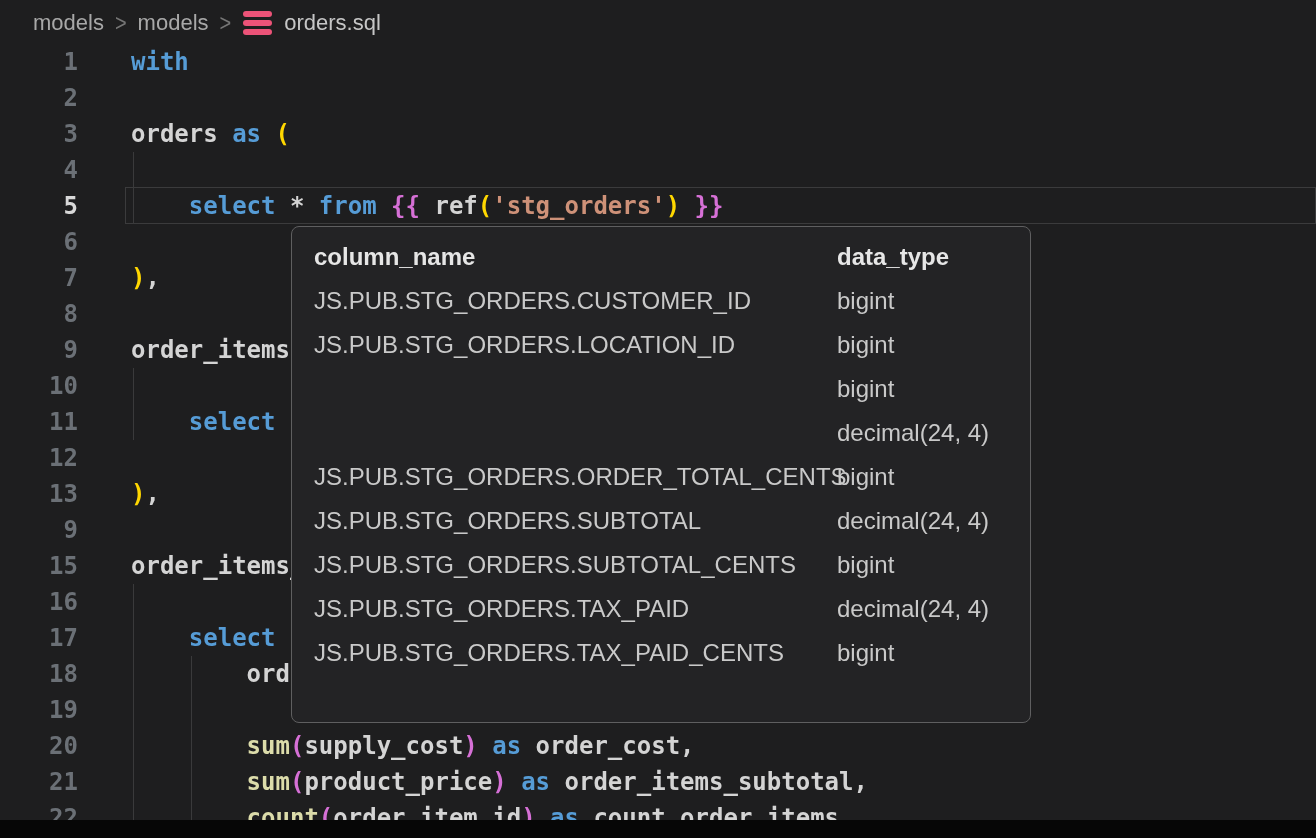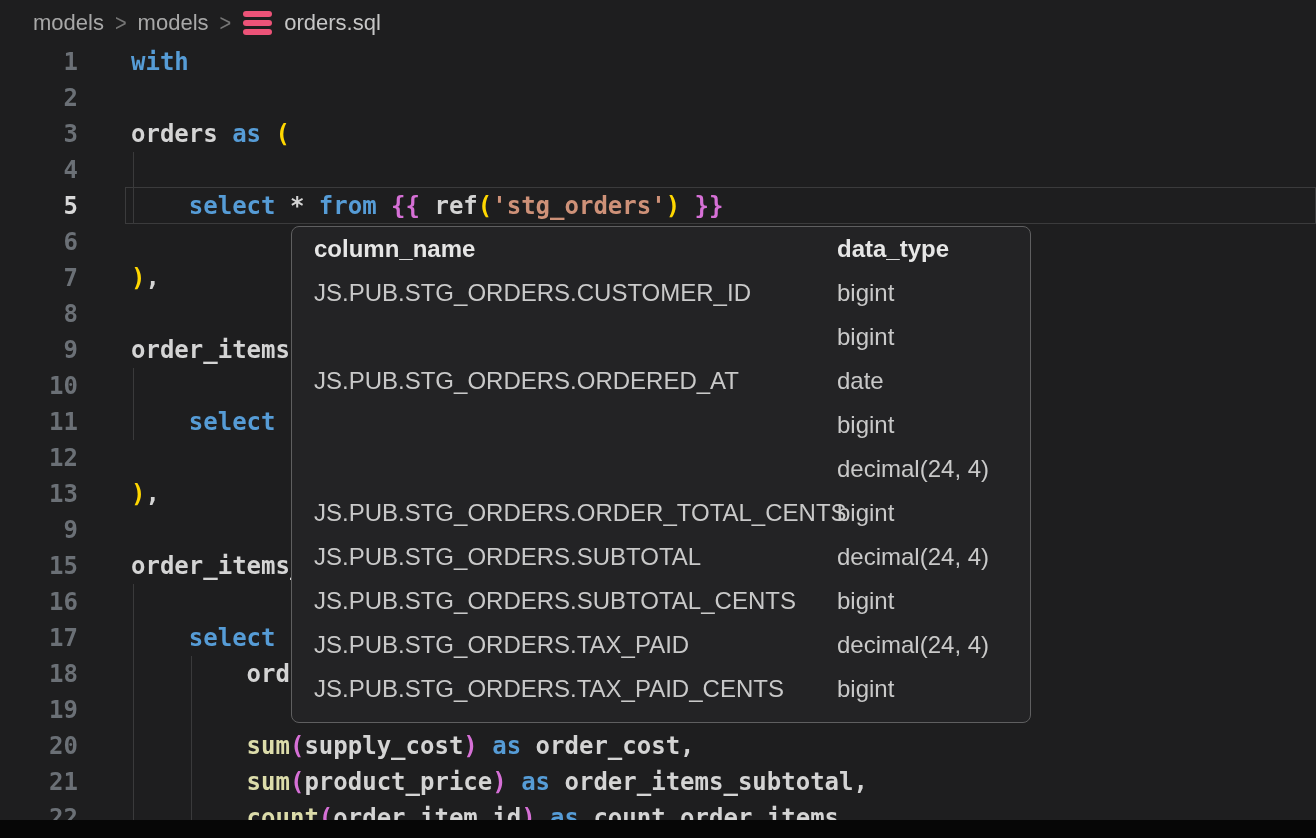--- a/index.html
+++ b/index.html
@@ -36,21 +36,21 @@
   .guide{position:absolute;width:1px;background:#3a3a3b;z-index:0;}
   .current-line-box{
     position:absolute;left:125px;right:0;height:37px;
     border:1px solid #3b3b3c;box-sizing:border-box;
     z-index:0;pointer-events:none;
   }
   
   .popup{
     position:absolute;left:291px;top:226px;width:740px;height:497px;
     background:#232325;border:1.5px solid #5f5f60;border-radius:8px;
-    box-sizing:border-box;z-index:10;
+    box-sizing:border-box;z-index:10;padding-top:8px;
     font-size:24px;color:#c9c9c9;
   }
   .prow{position:relative;height:44px;line-height:44px;}
   .pname{position:absolute;left:22px;white-space:nowrap;}
   .ptype{position:absolute;left:545px;white-space:nowrap;}
   .prow.header{font-weight:bold;color:#e6e6e6;}
   
   .panel-edge{
     position:absolute;left:0;right:0;bottom:0;height:18px;
     background:#060606;z-index:20;
@@ -104,25 +104,22 @@
   <div class="popup" id="popup">
     <div class="prow header">
       <span class="pname">column_name</span>
       <span class="ptype">data_type</span>
     </div>
   <div class="prow">
         <span class="pname">JS.PUB.STG_ORDERS.CUSTOMER_ID</span>
         <span class="ptype">bigint</span>
       </div>
       <div class="prow">
+        <span class="pname">JS.PUB.STG_ORDERS.LOCATION_ID</span>
         <span class="ptype">bigint</span>
-      </div>
-      <div class="prow">
-        <span class="pname">JS.PUB.STG_ORDERS.ORDERED_AT</span>
-        <span class="ptype">date</span>
       </div>
       <div class="prow">
         <span class="ptype">bigint</span>
       </div>
       <div class="prow">
         <span class="ptype">decimal(24, 4)</span>
       </div>
       <div class="prow">
         <span class="pname">JS.PUB.STG_ORDERS.ORDER_TOTAL_CENTS</span>
         <span class="ptype">bigint</span>

